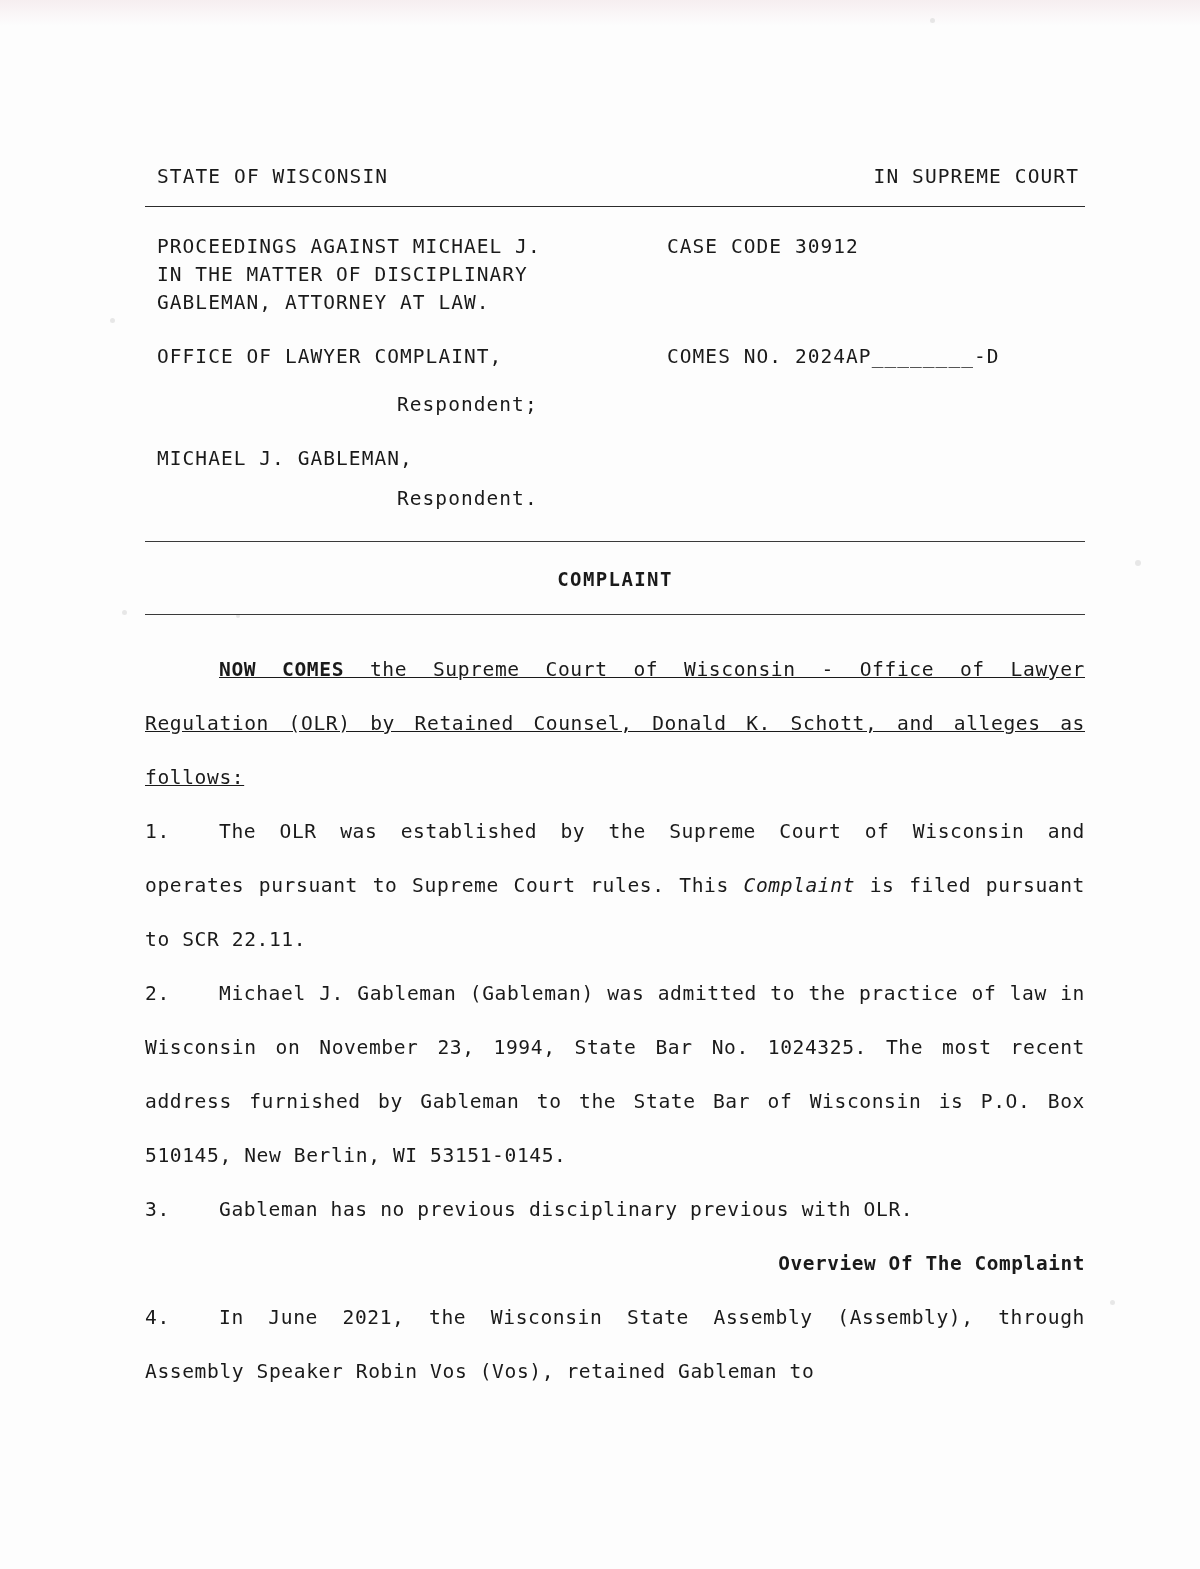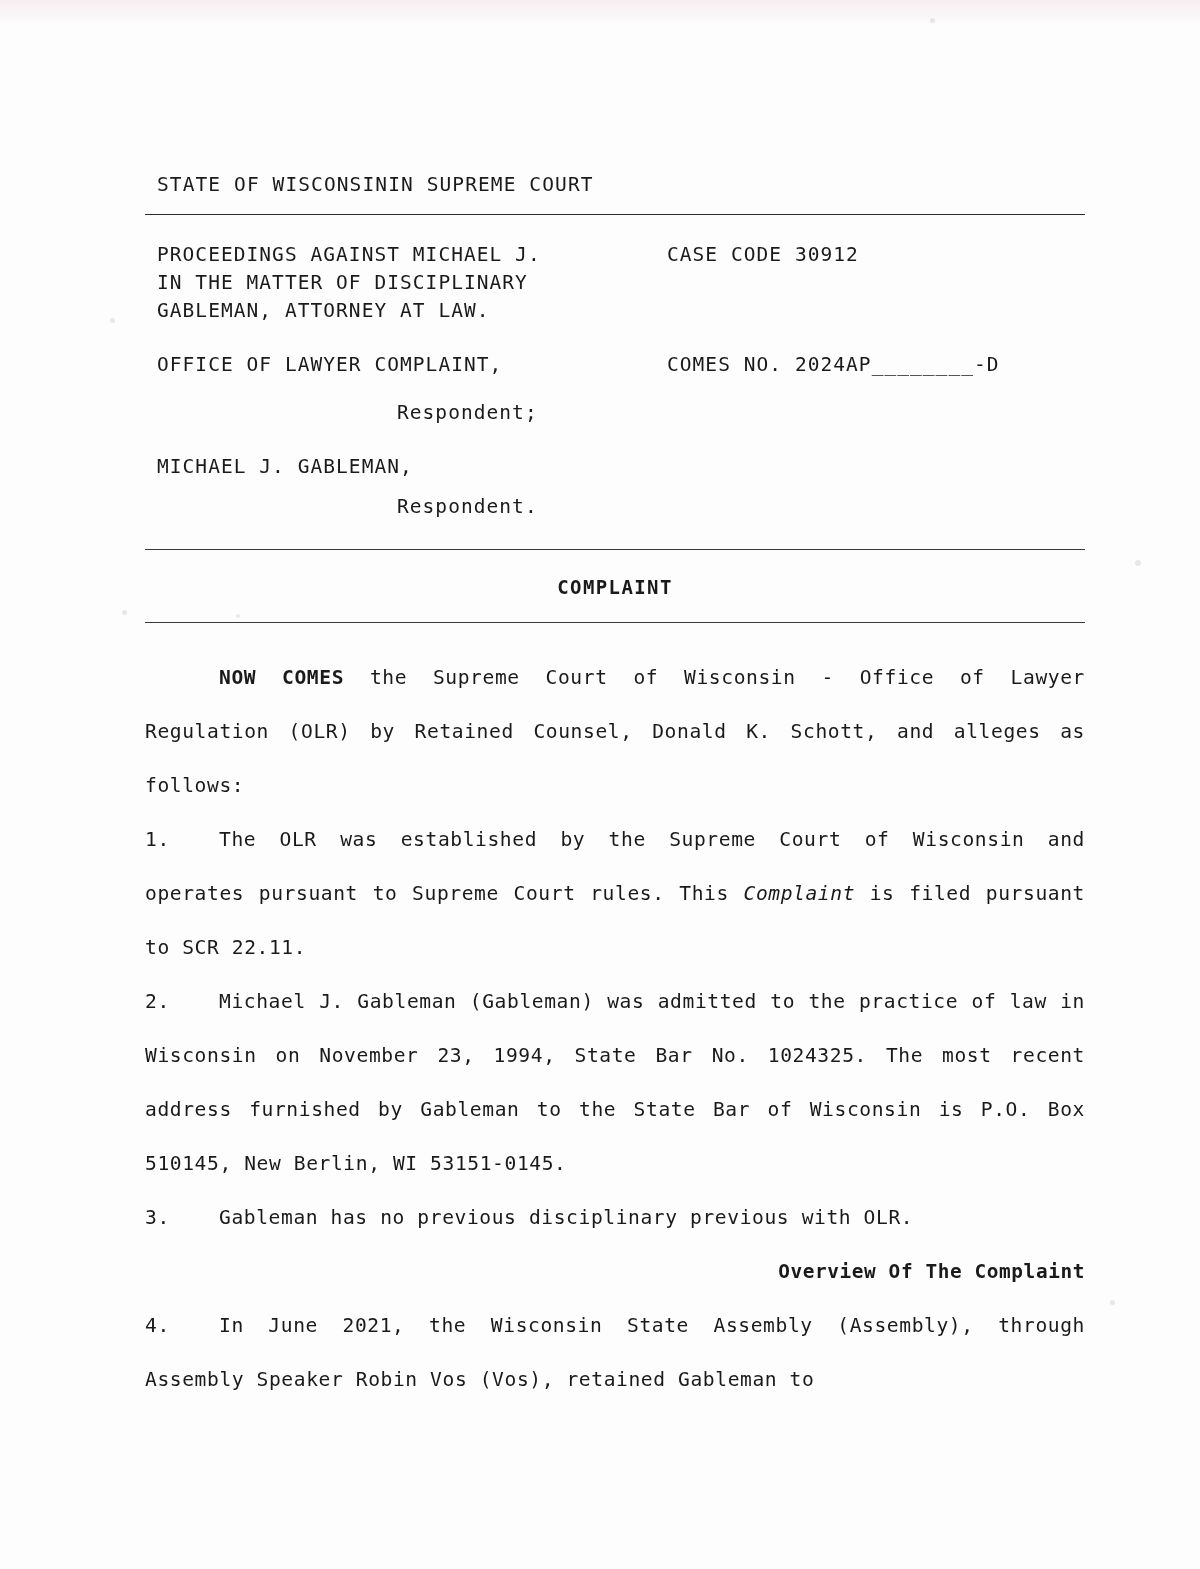--- a/index.html
+++ b/index.html
@@ -29,25 +29,24 @@
     pointer-events: none;
   }
   .sheet {
     position: absolute;
     left: 145px;
     top: 165px;
     width: 940px;
   }
   .caption-head {
     display: flex;
-    justify-content: flex-start;
+    justify-content: space-between;
     font-size: 19.5px;
     letter-spacing: 1.1px;
     padding: 0 6px 18px 12px;
-    margin-top: 8px;
   }
   .rule {
     border-bottom: 1.6px solid #2b2b2b;
     width: 100%;
   }
   .rule-thin {
     border-bottom: 1.2px solid #3a3a3a;
     width: 100%;
   }
   .caption-body {
@@ -88,20 +87,21 @@
     line-height: 54px;
     letter-spacing: 0.6px;
   }
   p.para {
     margin: 0;
     text-align: justify;
     text-justify: inter-word;
   }
   p.para.first-indent {
     text-indent: 74px;
+    text-decoration: underline;
   }
   .num {
     display: inline-block;
     width: 74px;
   }
   b.bold { font-weight: bold; }
   i.ital { font-style: italic; }
   .sec-head {
     text-align: right;
     font-weight: bold;

